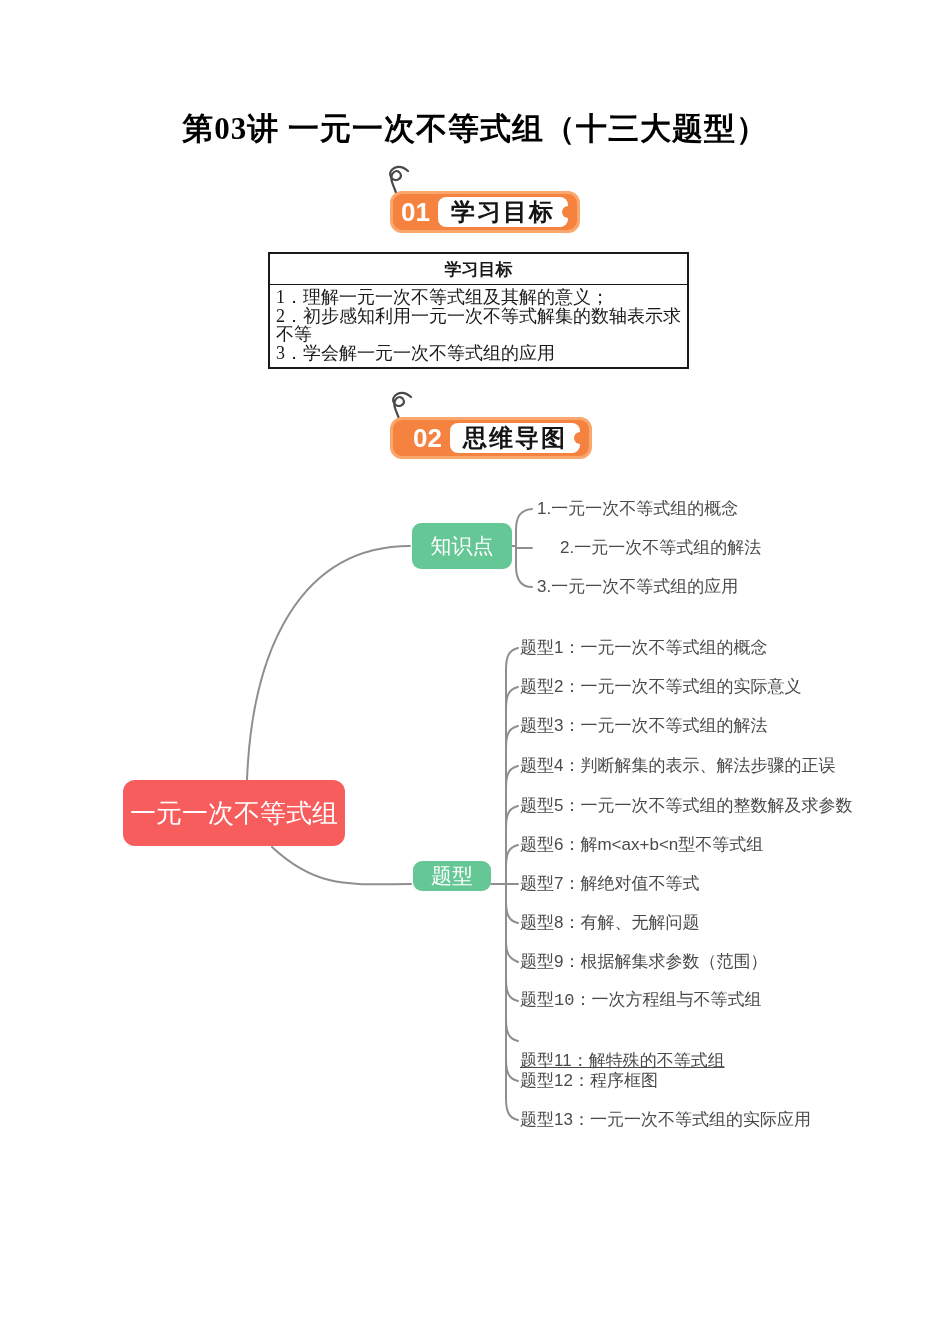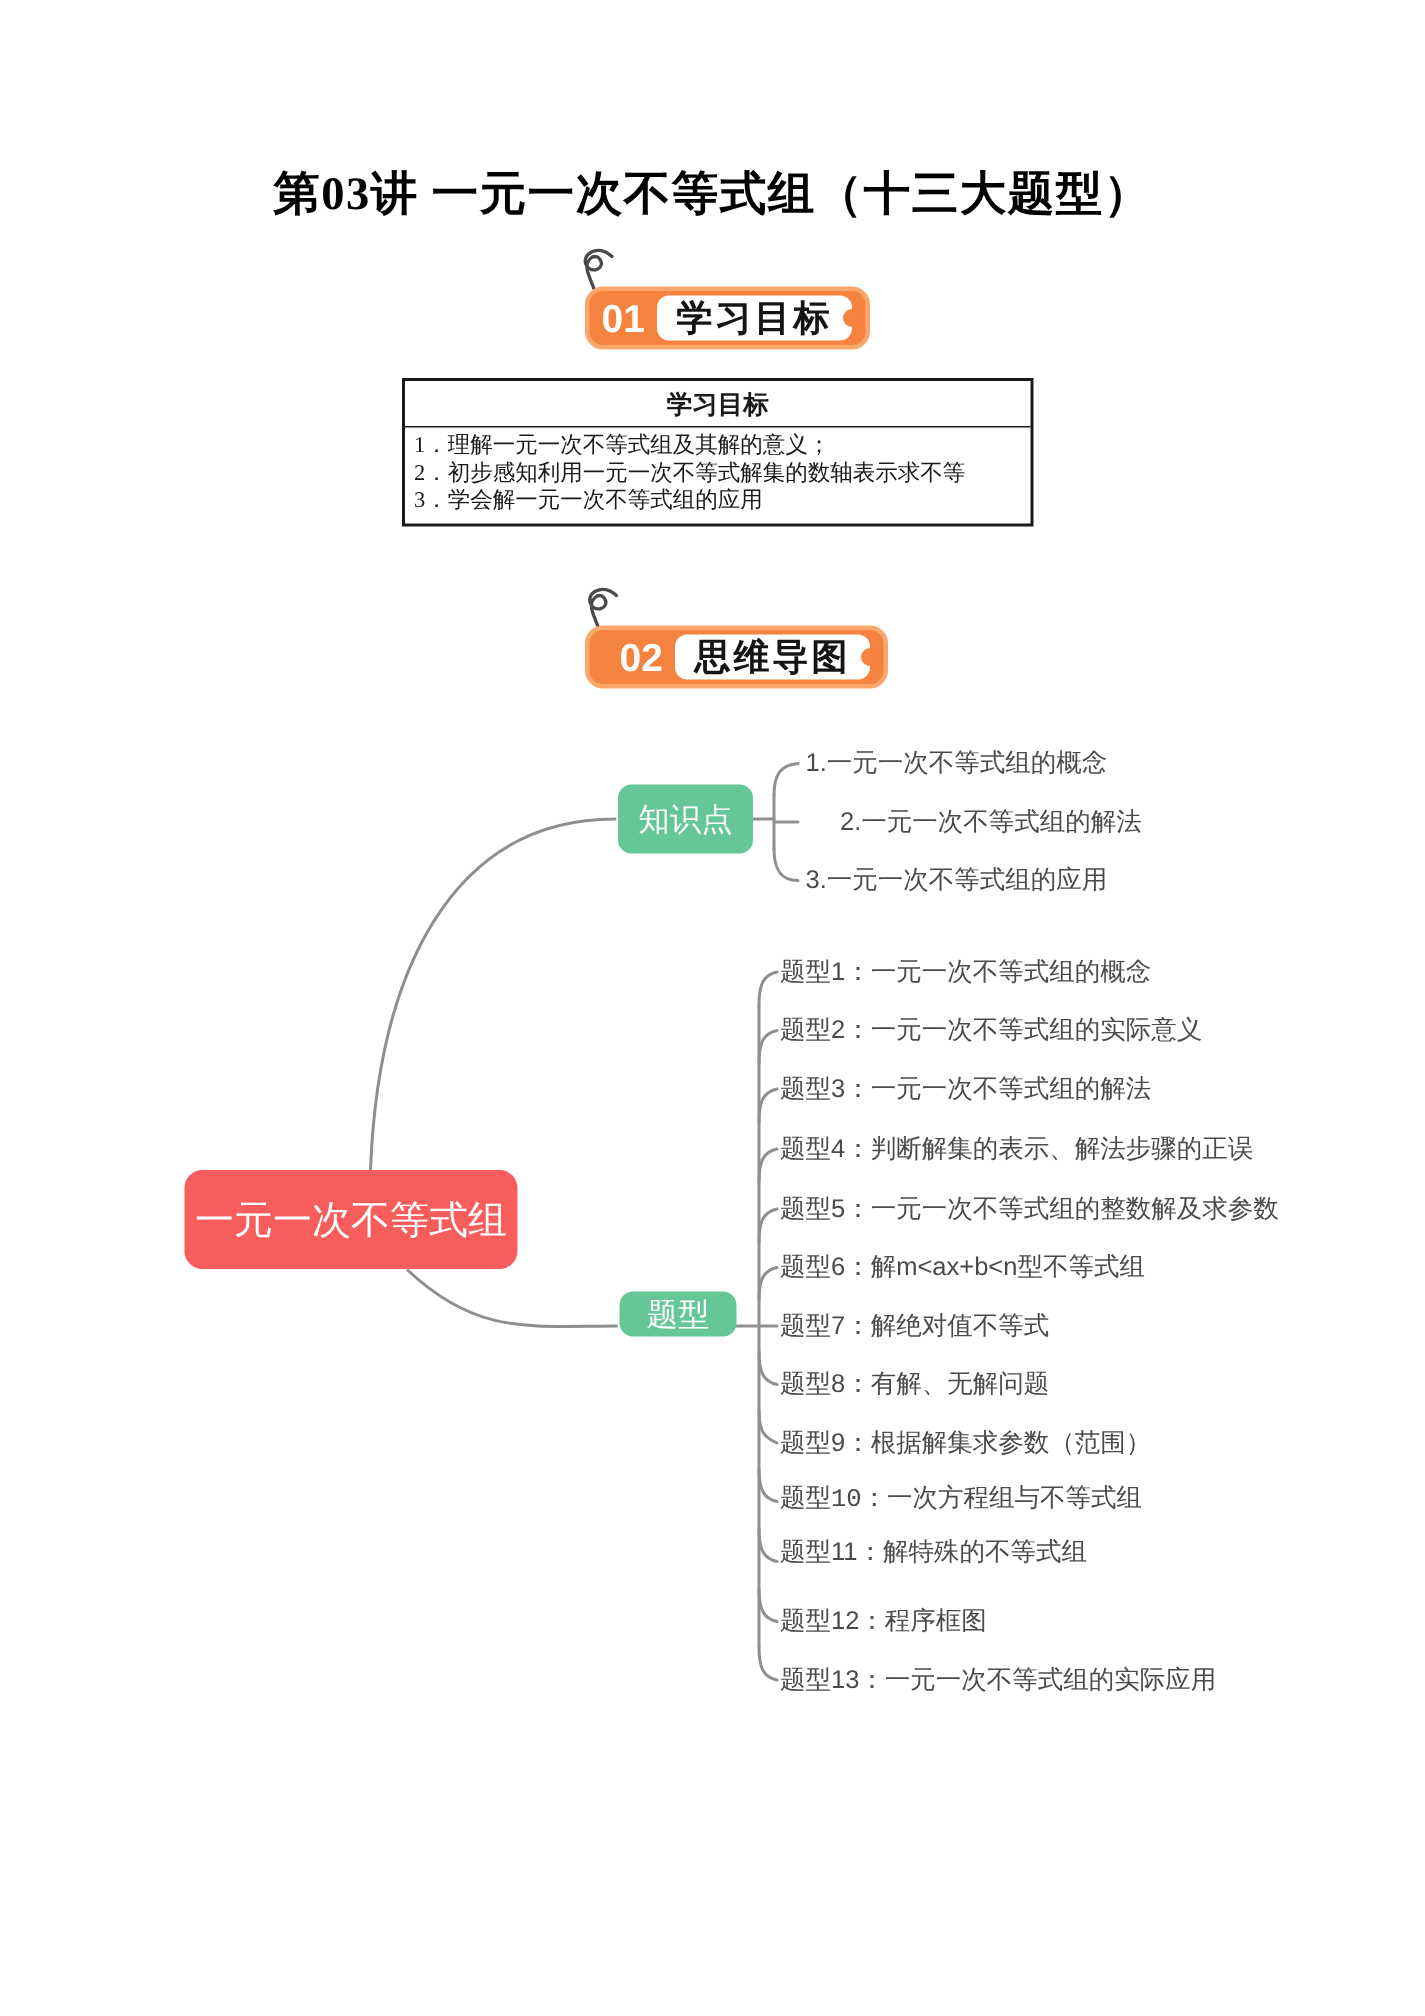--- a/index.html
+++ b/index.html
@@ -46,35 +46,35 @@
   
   .obj-table{
     position:absolute;left:268px;top:252px;width:421px;
     border:2px solid #1A1A1A;background:#fff;
     font-family:"Liberation Serif","DejaVu Serif",serif;color:#1A1A1A;
   }
   .obj-table .tbl-header{
     text-align:center;font-weight:bold;font-size:17px;
     padding:4px 0 3px;border-bottom:1px solid #1A1A1A;
   }
-  .obj-table .tbl-body{padding:3px 6px 5px;font-size:15px;line-height:18.5px;}
+  .obj-table .tbl-body{padding:3px 6px 5px;font-size:18px;line-height:18.5px;}
   .obj-table .tbl-line.indent{padding-left:21px;}
   
   .connectors{position:absolute;left:0;top:0;}
   .connectors path{stroke:var(--line);stroke-width:2;fill:none;stroke-linecap:round;}
   .node{
     position:absolute;display:flex;align-items:center;justify-content:center;
     color:#fff;white-space:nowrap;
   }
   .node-root{
     left:123px;top:780px;width:222px;height:66px;background:var(--red);
     border-radius:12px;font-size:26px;
   }
   .node-knowledge{
-    left:412px;top:523px;width:90px;height:46px;background:var(--green);
+    left:412px;top:523px;width:100px;height:46px;background:var(--green);
     border-radius:9px;font-size:21px;
   }
   .node-types{
     left:413px;top:861px;width:78px;height:30px;background:var(--green);
     border-radius:9px;font-size:21px;
   }
   .k-item,.t-item{
     position:absolute;font-size:17px;line-height:22px;color:var(--itemText);
     white-space:nowrap;
   }
@@ -159,15 +159,15 @@
 <div class="t-item" style="top:637px;">题型1：一元一次不等式组的概念</div>
 <div class="t-item" style="top:676px;">题型2：一元一次不等式组的实际意义</div>
 <div class="t-item" style="top:715px;">题型3：一元一次不等式组的解法</div>
 <div class="t-item" style="top:755px;">题型4：判断解集的表示、解法步骤的正误</div>
 <div class="t-item" style="top:795px;">题型5：一元一次不等式组的整数解及求参数</div>
 <div class="t-item" style="top:834px;">题型6：解m&lt;ax+b&lt;n型不等式组</div>
 <div class="t-item" style="top:873px;">题型7：解绝对值不等式</div>
 <div class="t-item" style="top:912px;">题型8：有解、无解问题</div>
 <div class="t-item" style="top:951px;">题型9：根据解集求参数（范围）</div>
 <div class="t-item" style="top:990px;font-family:Liberation Mono, monospace;">题型10：一次方程组与不等式组</div>
-<div class="t-item" style="top:1024px;">题型11：解特殊的不等式组</div>
+<div class="t-item" style="top:1050px;text-decoration:underline;">题型11：解特殊的不等式组</div>
 <div class="t-item" style="top:1070px;">题型12：程序框图</div>
 <div class="t-item" style="top:1109px;">题型13：一元一次不等式组的实际应用</div>
 
 </body></html>

